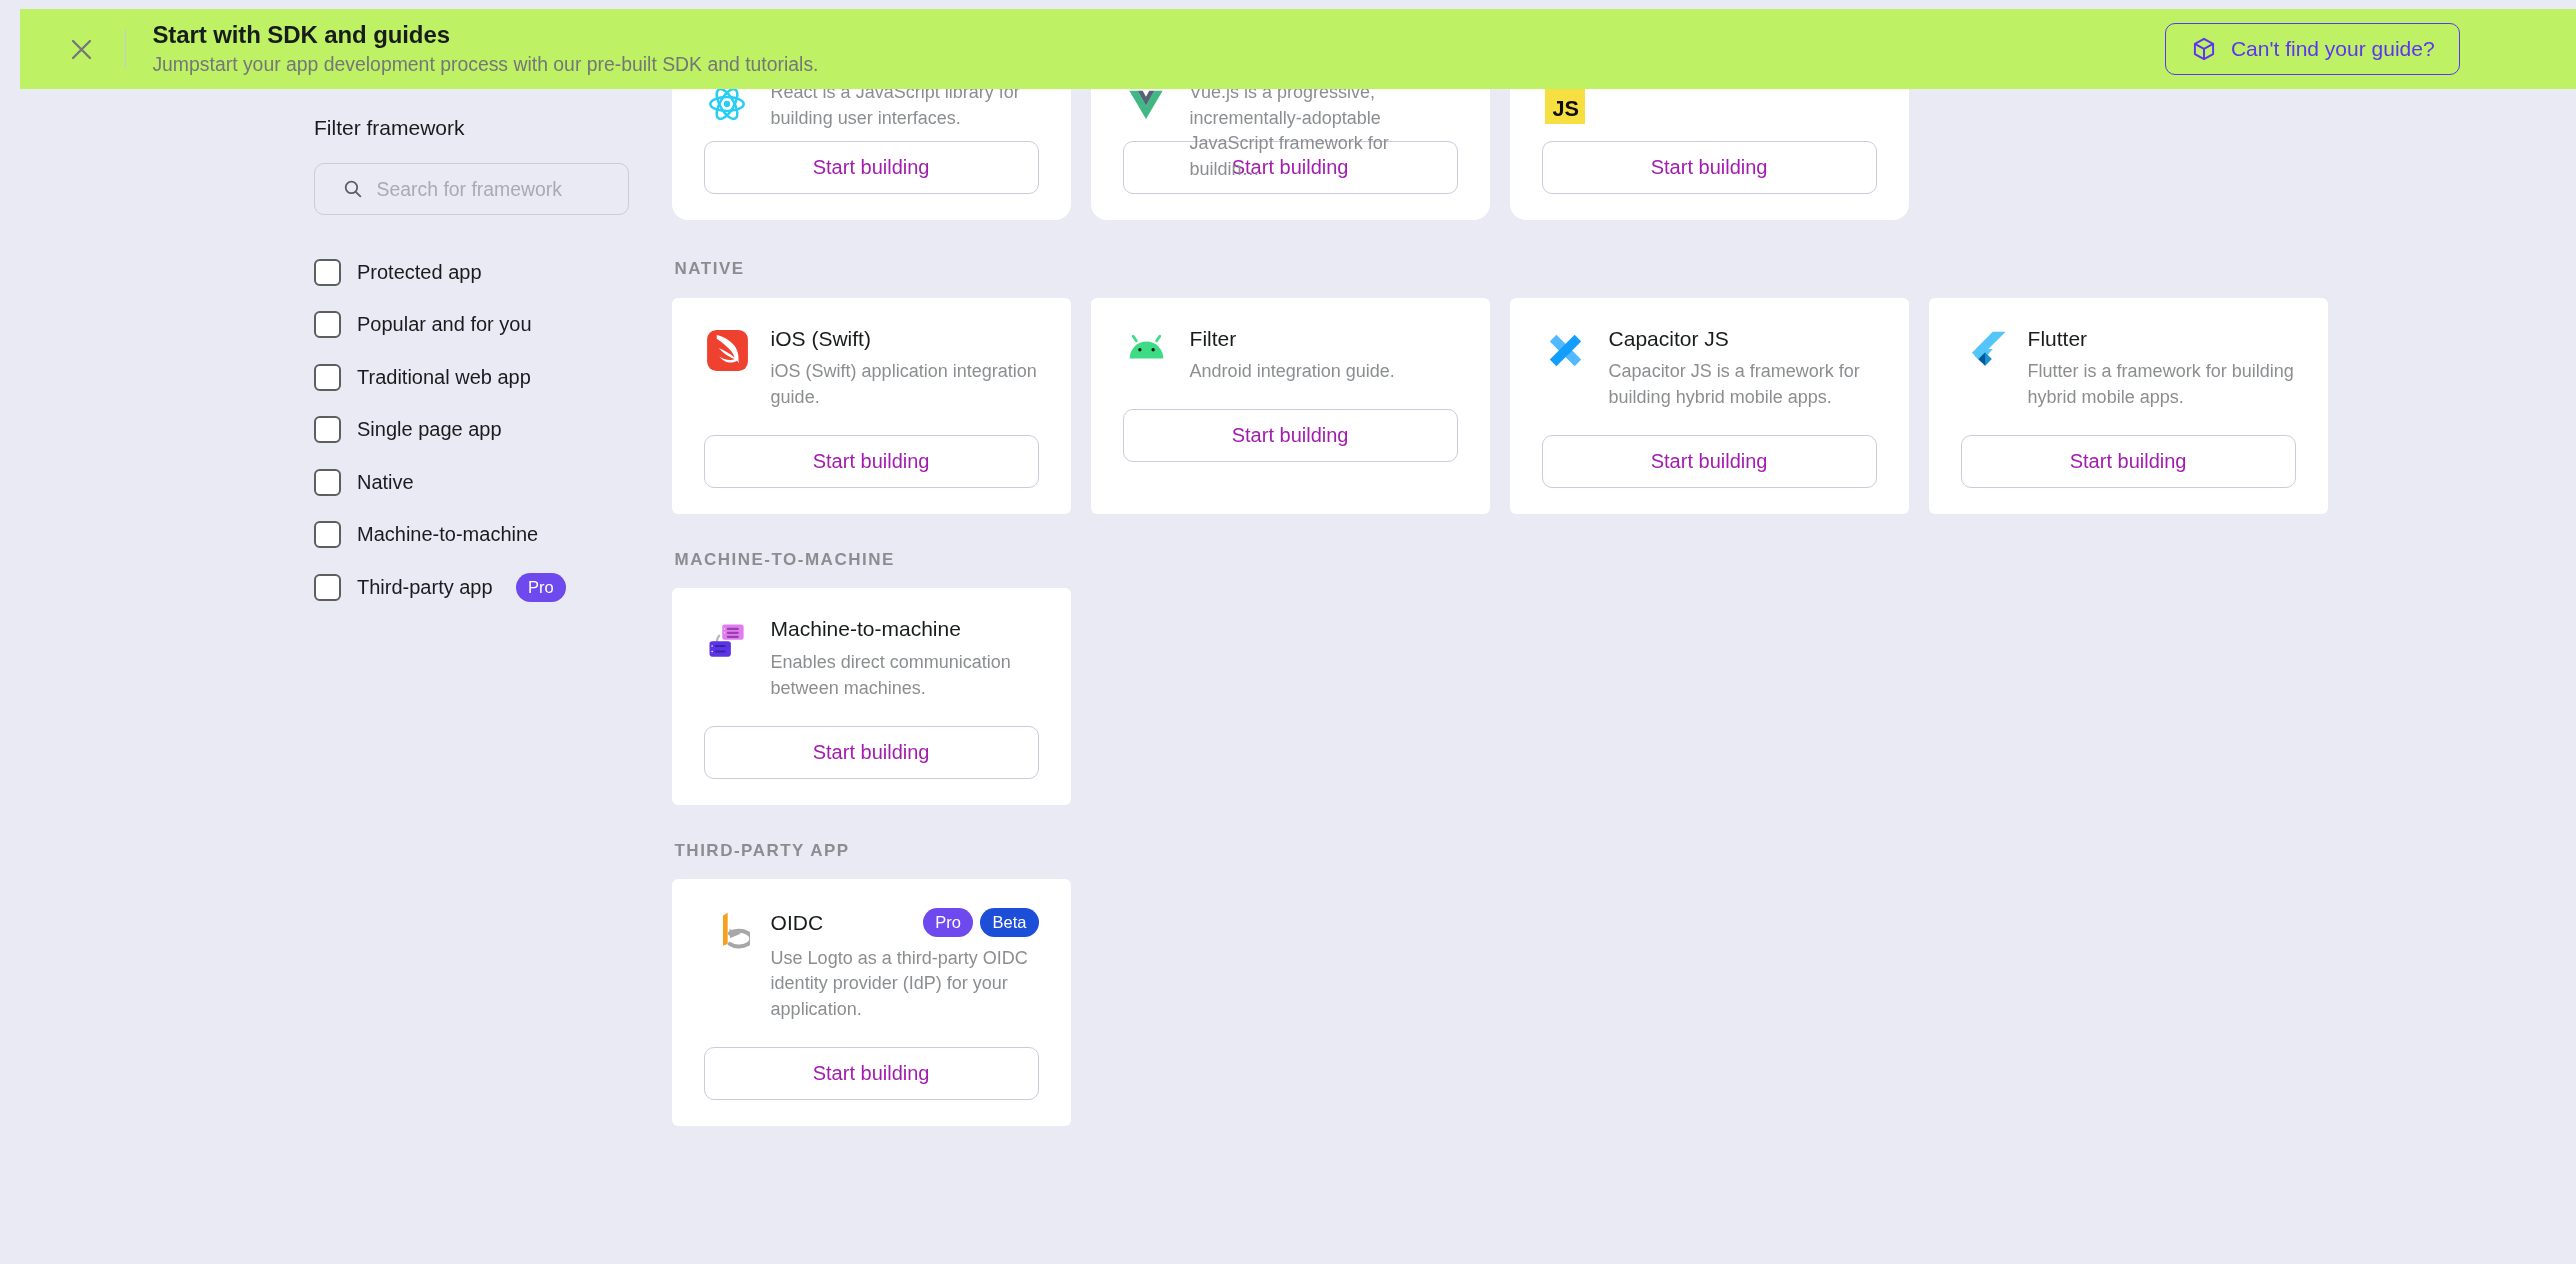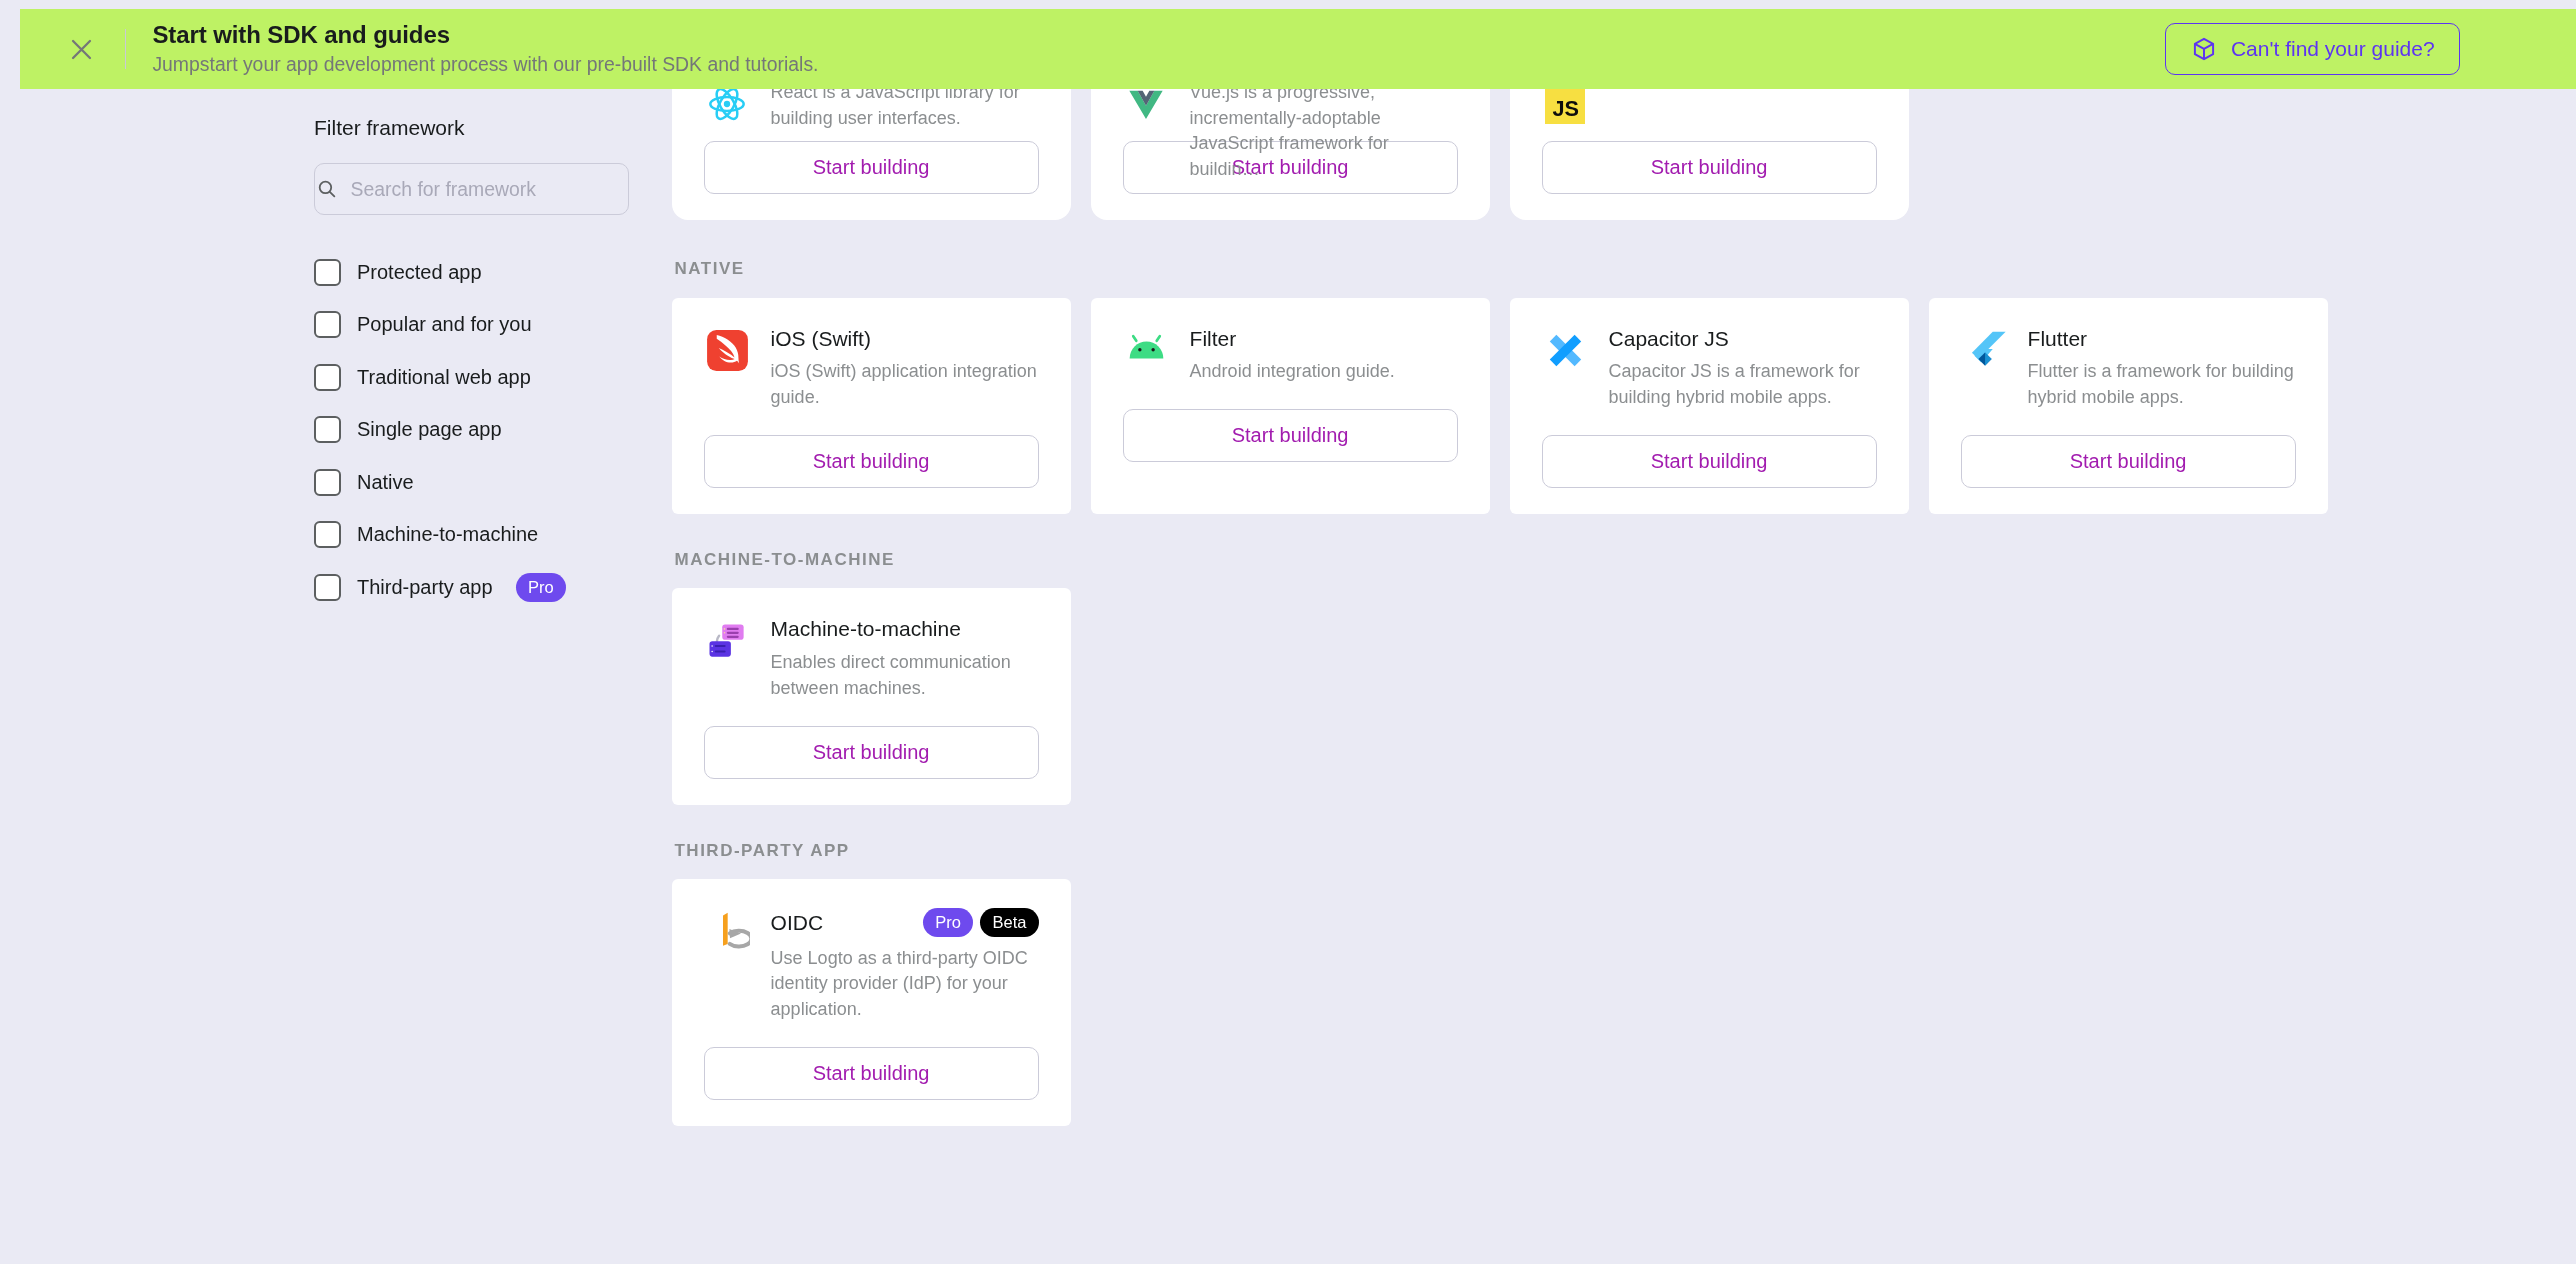--- a/index.html
+++ b/index.html
@@ -113,21 +113,21 @@
     margin-bottom: 23px;
   }
 
   .search-box {
     width: 315px;
     height: 52px;
     border: 1.4px solid #cbcbd9;
     border-radius: 10px;
     display: flex;
     align-items: center;
-    padding: 0 1px;
+    padding: 0 27px;
     gap: 13px;
     background: transparent;
     cursor: text;
     text-align: right;
   }
   .search-placeholder {
     font-size: 19.4px;
     color: #a9a9b8;
     white-space: nowrap;
   }
@@ -163,21 +163,21 @@
     justify-content: center;
     height: 29px;
     padding: 0 12.2px;
     border-radius: 14.4px;
     font-size: 16.5px;
     color: #ffffff;
     margin-left: 7.2px;
     white-space: nowrap;
   }
   .badge-pro  { background: #6e4aee; }
-  .badge-beta { background: #000000; }
+  .badge-beta { background: #1d4ed8; }
 
   
   .main {
     position: absolute;
     top: 0; left: 668px;
     width: 1908px;
     height: 1184px;
     padding-left: 3.6px;
     padding-right: 144px;
   }

